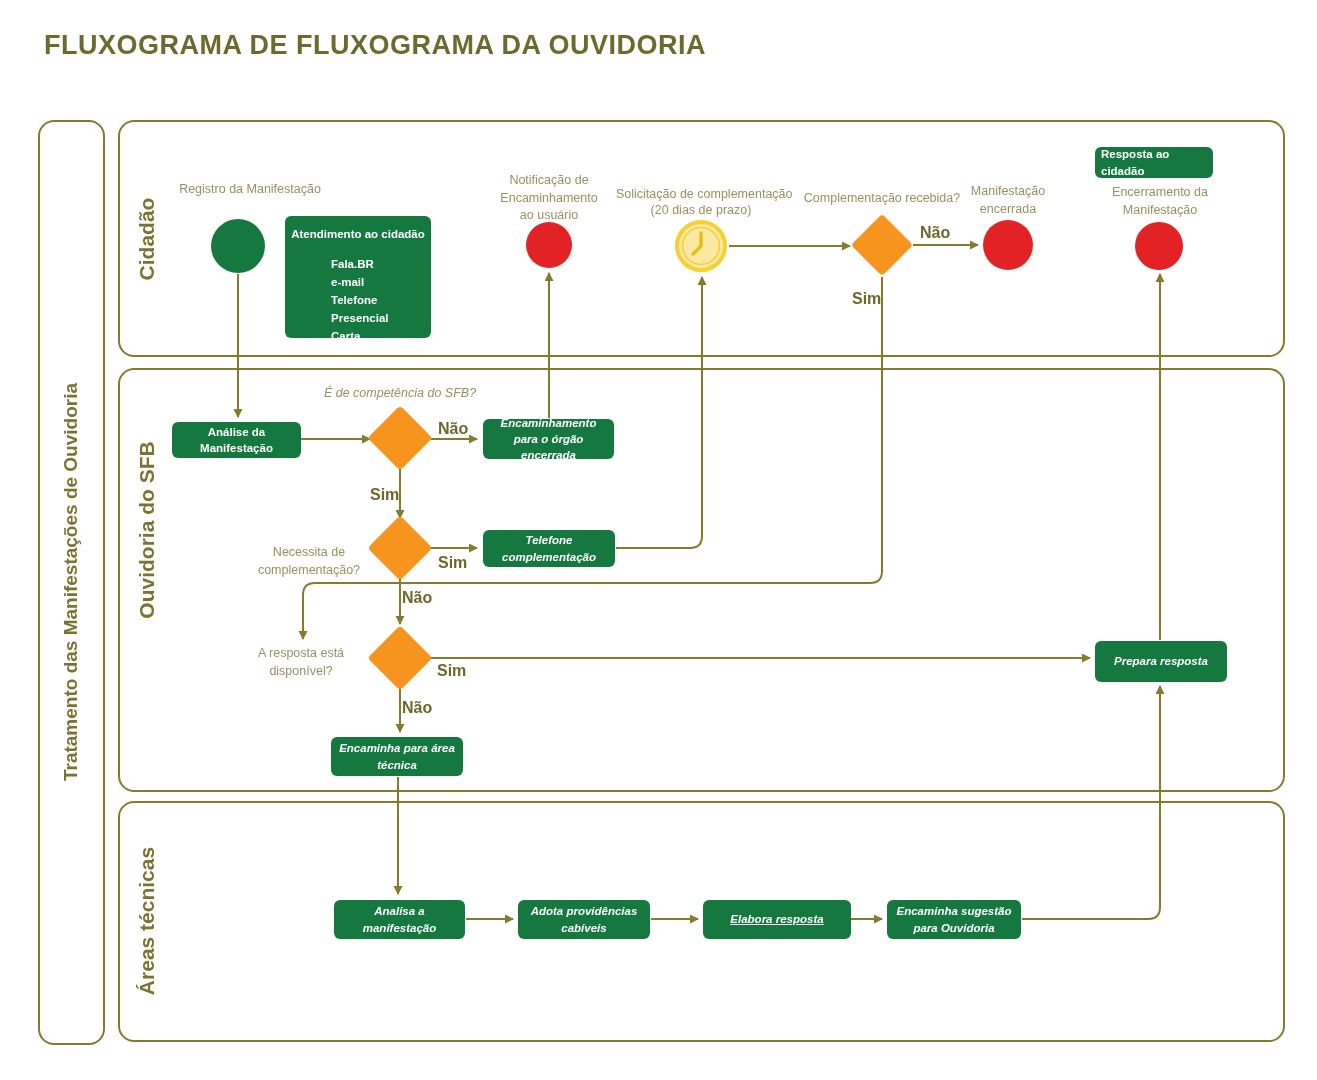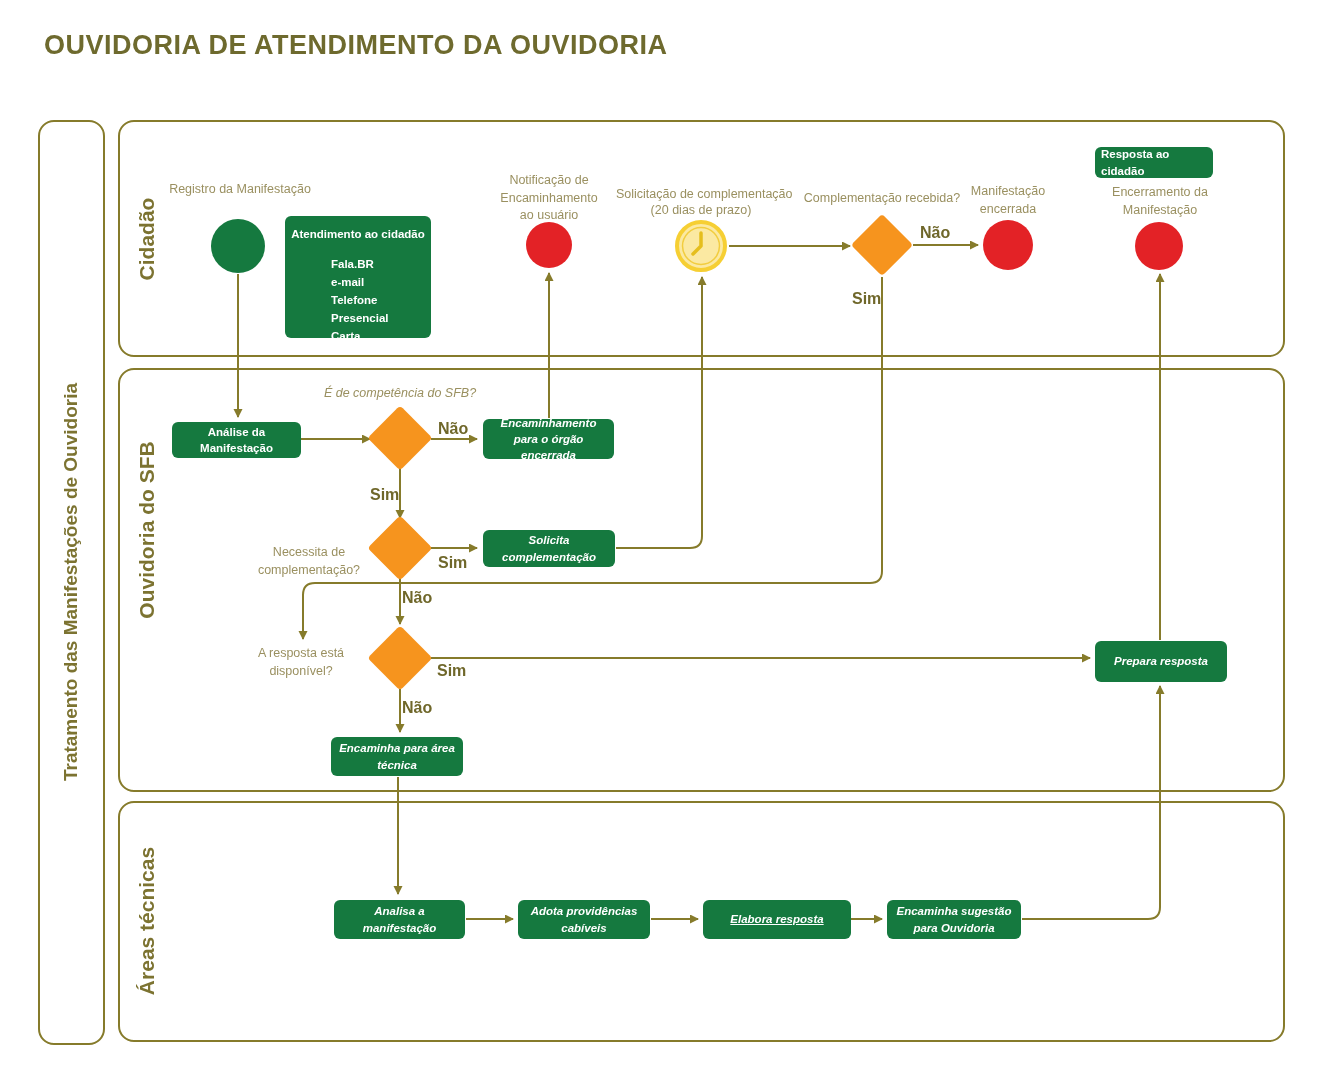--- a/index.html
+++ b/index.html
@@ -20,21 +20,21 @@
   .diamond{position:absolute; background:#f6941e; transform:rotate(45deg); border-radius:4px;}
   .edge-lbl{position:absolute; font-weight:bold; font-size:16px; color:#6f672a;}
   svg.connectors{position:absolute; left:0; top:0; pointer-events:none;}
   .atend-items{align-self:stretch; text-align:left; padding-left:40px; margin-top:12px;}
   .atend-items div{margin:2px 0;}
   .left-text{align-items:flex-start; text-align:left; }
 </style>
 </head>
 <body>
 
-<div class="title">OUVIDORIA DE ATENDIMENTO DA OUVIDORIA</div>
+<div class="title">FLUXOGRAMA DE FLUXOGRAMA DA OUVIDORIA</div>
 
 <div class="frame" style="left:38px; top:120px; width:67px; height:925px;"></div>
 <div class="vlabel side-label" style="left:71px; top:582px;">Tratamento das Manifestações de Ouvidoria</div>
 
 <div class="frame" style="left:118px; top:120px; width:1167px; height:237px;"></div>
 <div class="frame" style="left:118px; top:368px; width:1167px; height:424px;"></div>
 <div class="frame" style="left:118px; top:801px; width:1167px; height:241px;"></div>
 
 <div class="vlabel lane-label" style="left:147px; top:239px;">Cidadão</div>
 <div class="vlabel lane-label" style="left:147px; top:530px;">Ouvidoria do SFB</div>
@@ -62,21 +62,21 @@
     <path d="M400,689 L400,732" marker-end="url(#arr)"></path>
     <path d="M398,777 L398,894" marker-end="url(#arr)"></path>
     <path d="M466,919 L513,919" marker-end="url(#arr)"></path>
     <path d="M651,919 L698,919" marker-end="url(#arr)"></path>
     <path d="M836,919 L882,919" marker-end="url(#arr)"></path>
     <path d="M1022,919 L1148,919 Q1160,919 1160,907 L1160,686" marker-end="url(#arr)"></path>
     <path d="M1160,640 L1160,274" marker-end="url(#arr)"></path>
   </g>
 </svg>
 
-<div class="lbl nowrap" style="left:150px; top:181px; width:180px;">Registro da Manifestação</div>
+<div class="lbl nowrap" style="left:160px; top:181px; width:180px;">Registro da Manifestação</div>
 <div class="circle green-c" style="left:211px; top:219px; width:54px; height:54px;"></div>
 
 <div class="grect" style="left:285px; top:216px; width:146px; height:122px; justify-content:flex-start; padding-top:10px;">
   <div>Atendimento ao cidadão</div>
   <div class="atend-items">
     <div>Fala.BR</div>
     <div>e-mail</div>
     <div>Telefone</div>
     <div>Presencial</div>
     <div>Carta</div>
@@ -119,21 +119,21 @@
 <div class="edge-lbl" style="left:438px; top:420px;">Não</div>
 <div class="grect it" style="left:483px; top:419px; width:131px; height:40px;">
   <div>Encaminhamento para o órgão encerrada</div>
 </div>
 <div class="edge-lbl" style="left:370px; top:486px;">Sim</div>
 
 <div class="lbl" style="left:249px; top:544px; width:120px;">Necessita de complementação?</div>
 <div class="diamond" style="left:377px; top:525px; width:46px; height:46px;"></div>
 <div class="edge-lbl" style="left:438px; top:554px;">Sim</div>
 <div class="grect it" style="left:483px; top:530px; width:132px; height:37px;">
-  <div>Solicita complementação</div>
+  <div>Telefone complementação</div>
 </div>
 <div class="edge-lbl" style="left:402px; top:589px;">Não</div>
 
 <div class="lbl" style="left:241px; top:645px; width:120px;">A resposta está disponível?</div>
 <div class="diamond" style="left:377px; top:635px; width:46px; height:46px;"></div>
 <div class="edge-lbl" style="left:437px; top:662px;">Sim</div>
 <div class="edge-lbl" style="left:402px; top:699px;">Não</div>
 
 <div class="grect it" style="left:1095px; top:641px; width:132px; height:41px;">
   <div>Prepara resposta</div>

